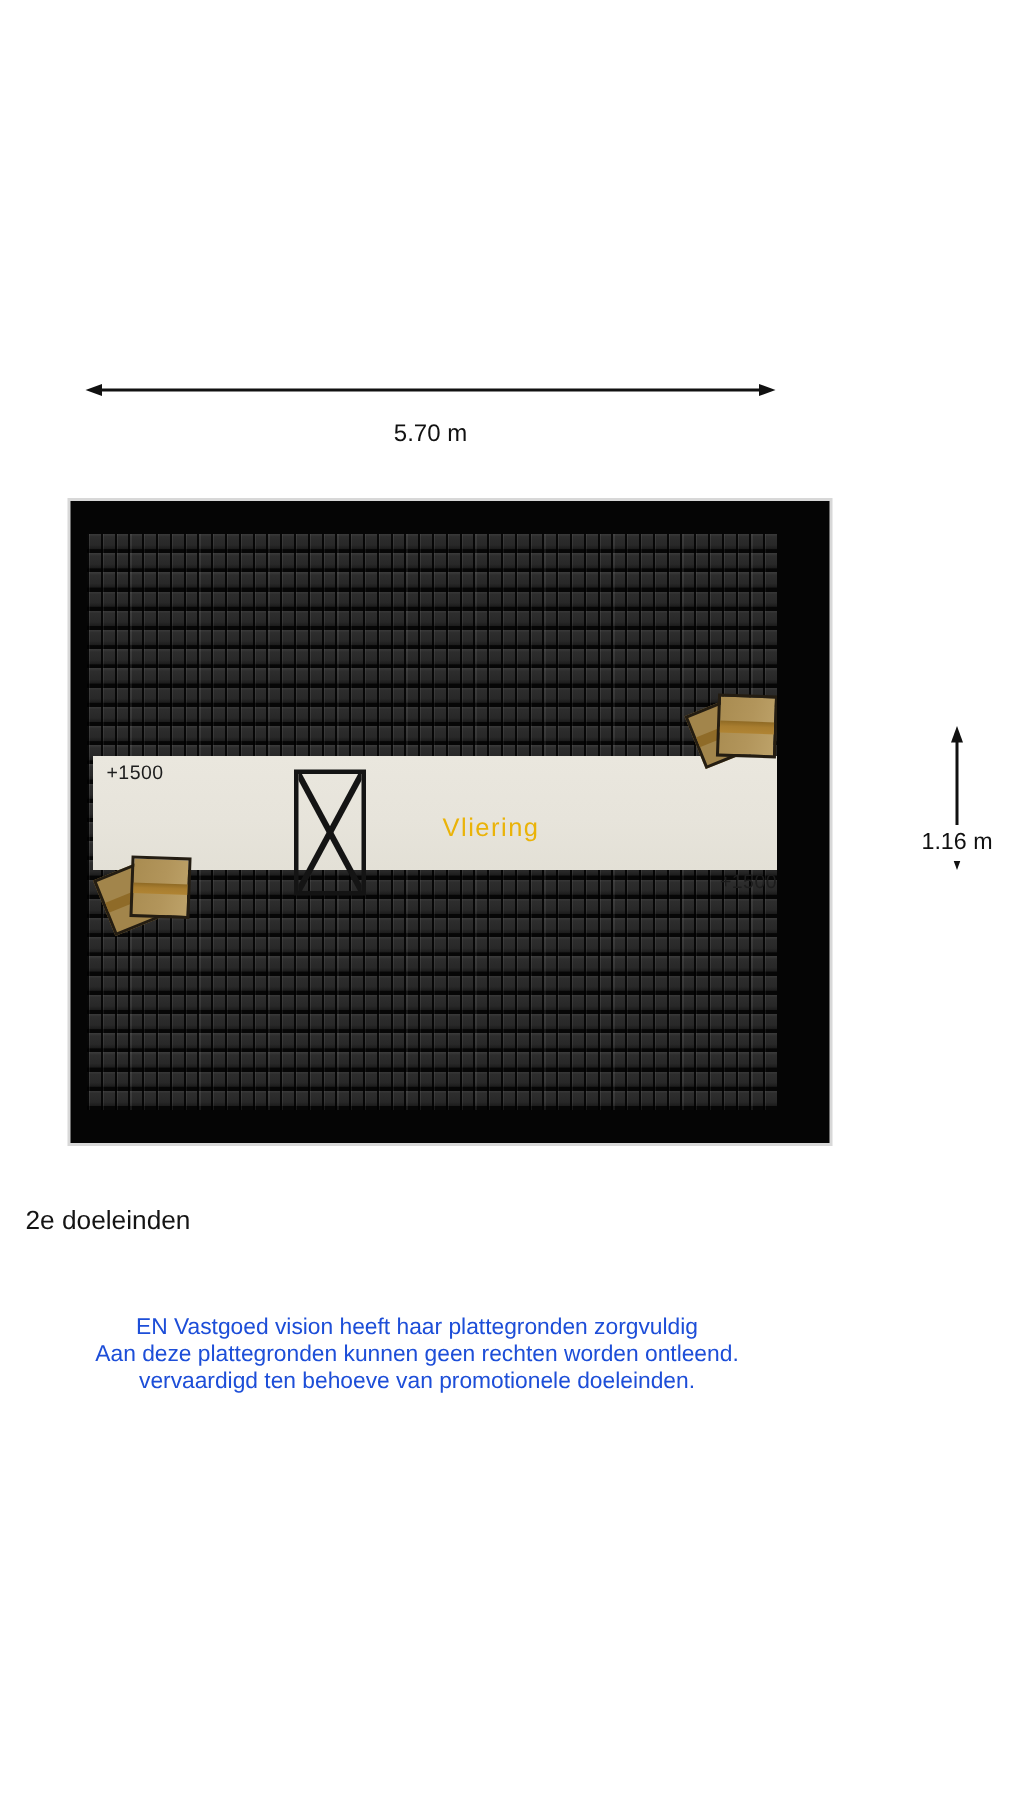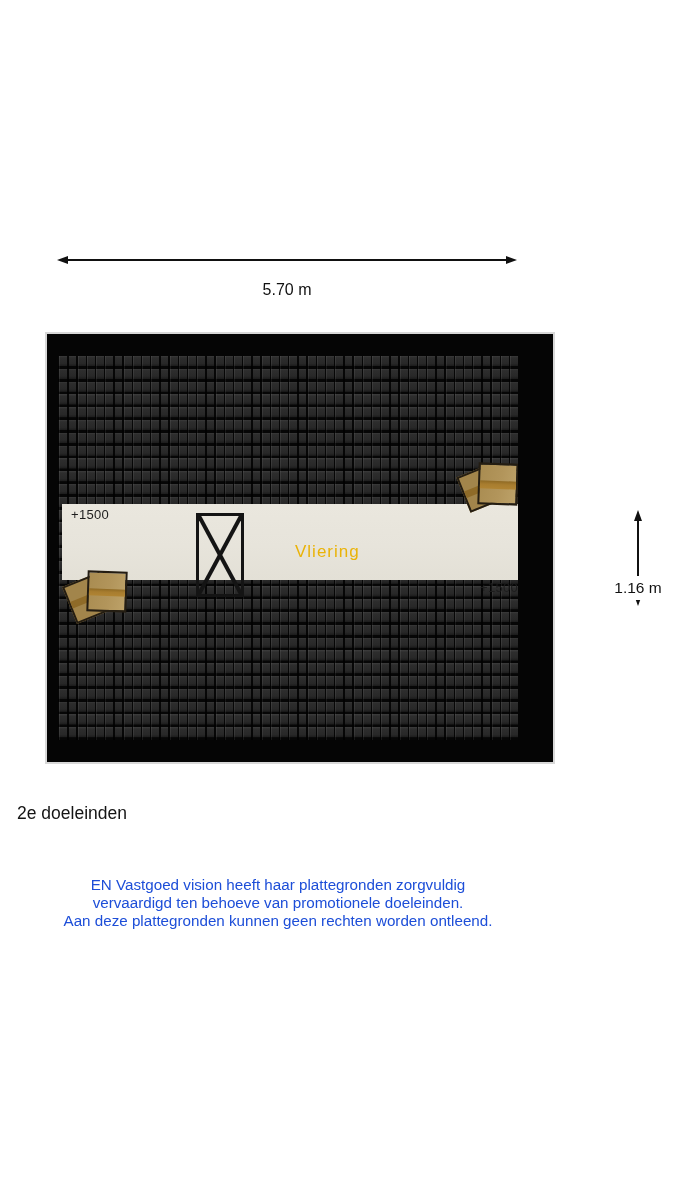--- a/index.html
+++ b/index.html
@@ -6,21 +6,21 @@
   body{
     width:675px;height:1200px;position:relative;background:#ffffff;
     font-family:"Liberation Sans","DejaVu Sans",sans-serif;color:#1a1a1a;
     overflow:hidden;
   }
   .abs{position:absolute;}
 
   
   .dim-h{position:absolute;left:57px;top:252px;width:460px;height:16px;}
   .dim-h .line{position:absolute;left:9px;right:9px;top:50%;height:1.6px;margin-top:-0.8px;background:#111;}
-  .dim-v{position:absolute;left:612px;top:510px;width:52px;height:96px;}
+  .dim-v{position:absolute;left:612px;top:484px;width:52px;height:96px;}
   .dim-v .line{position:absolute;top:9px;bottom:9px;left:50%;width:1.6px;margin-left:-0.8px;background:#111;}
   .dim-label{
     position:absolute;top:50%;left:50%;transform:translate(-50%,-50%);
     background:#ffffff;padding:0 9px;font-size:16px;white-space:nowrap;color:#111;margin-top:30px;
   }
   .dim-v .dim-label{padding:3px 2px;font-size:15.5px;}
   .arr{position:absolute;width:0;height:0;}
   .arr-left{left:0;top:50%;transform:translateY(-50%);
     border-top:4.5px solid transparent;border-bottom:4.5px solid transparent;border-right:11px solid #111;}
   .arr-right{right:0;top:50%;transform:translateY(-50%);
@@ -128,17 +128,17 @@
     <div class="line"></div>
     <div class="arr arr-up"></div>
     <div class="arr arr-down"></div>
     <div class="dim-label">1.16 m</div>
   </div>
 
   <div class="floor-title">2e doeleinden</div>
 
   <div class="footer">
     <div>EN Vastgoed vision heeft haar plattegronden zorgvuldig</div>
+    <div>Aan deze plattegronden kunnen geen rechten worden ontleend.</div>
     <div>vervaardigd ten behoeve van promotionele doeleinden.</div>
-    <div>Aan deze plattegronden kunnen geen rechten worden ontleend.</div>
   </div>
 
 </div>
 
 </body></html>

